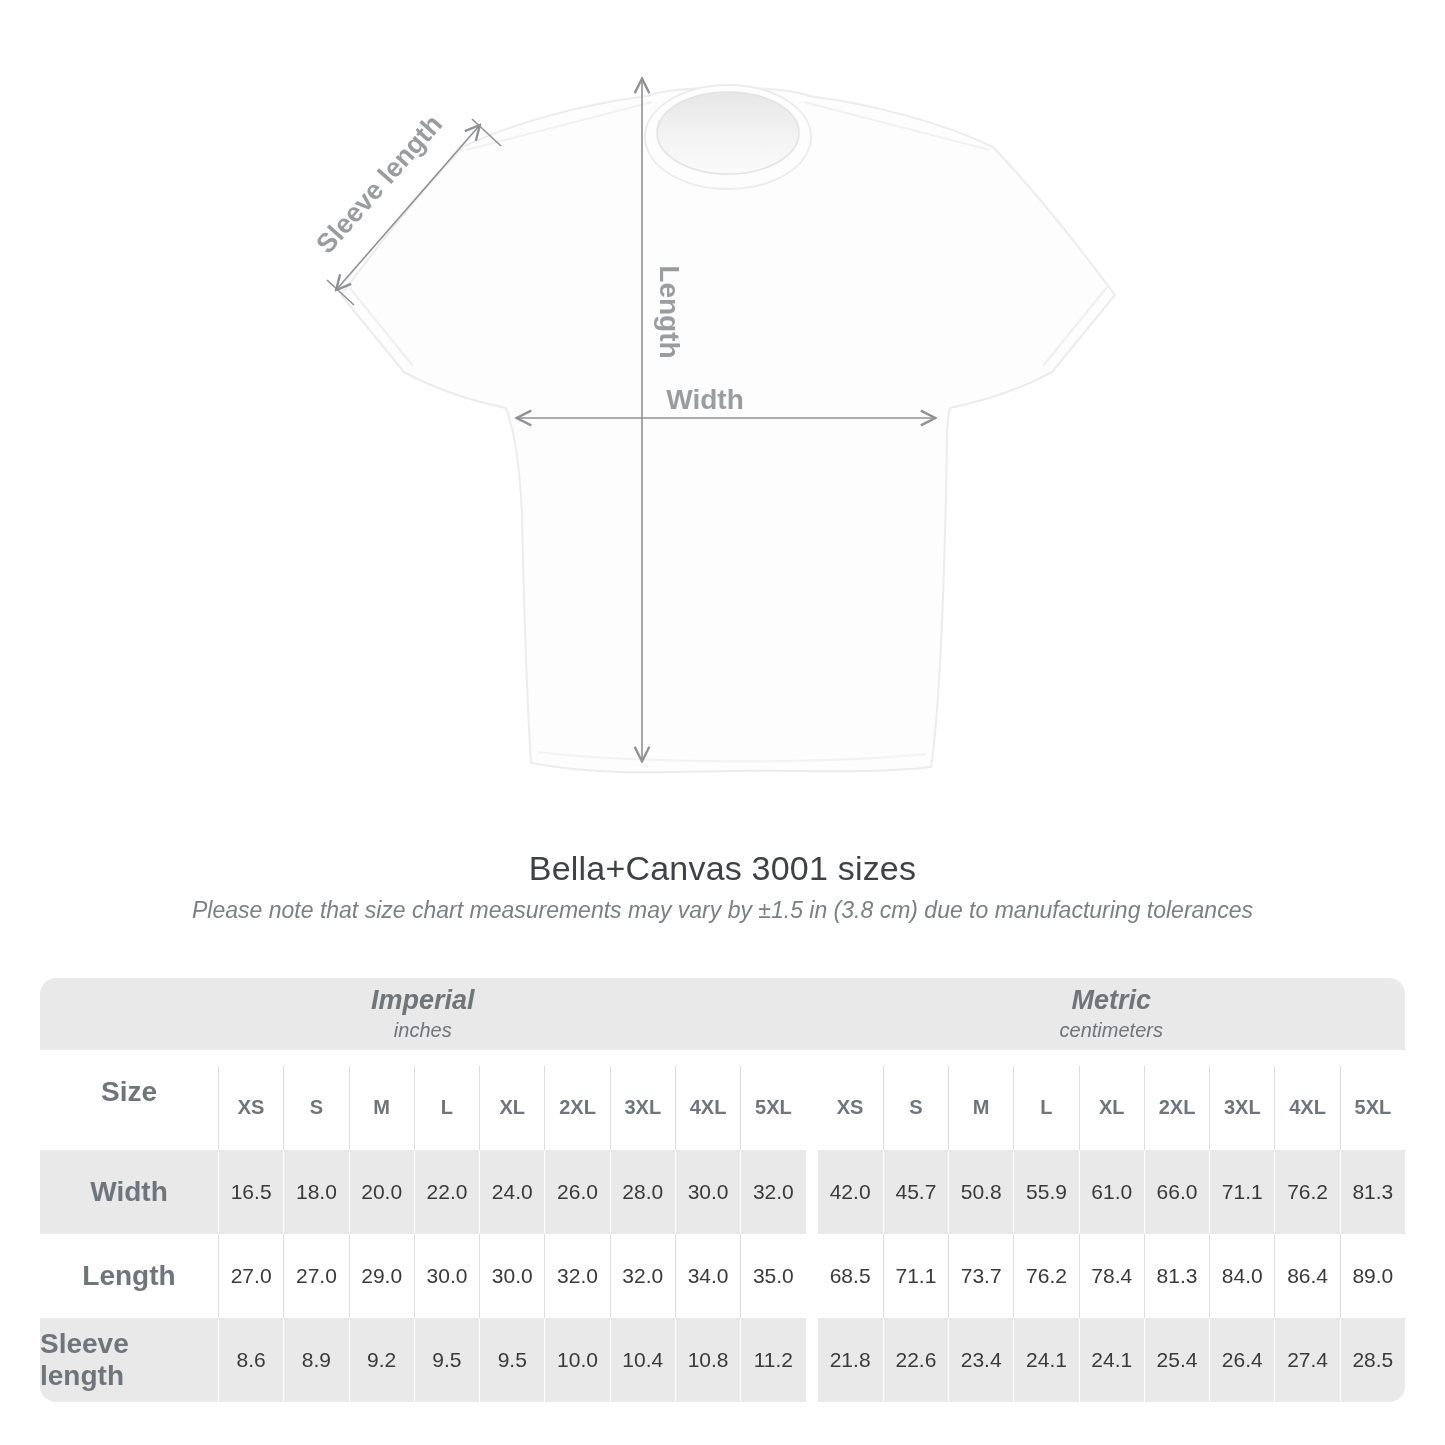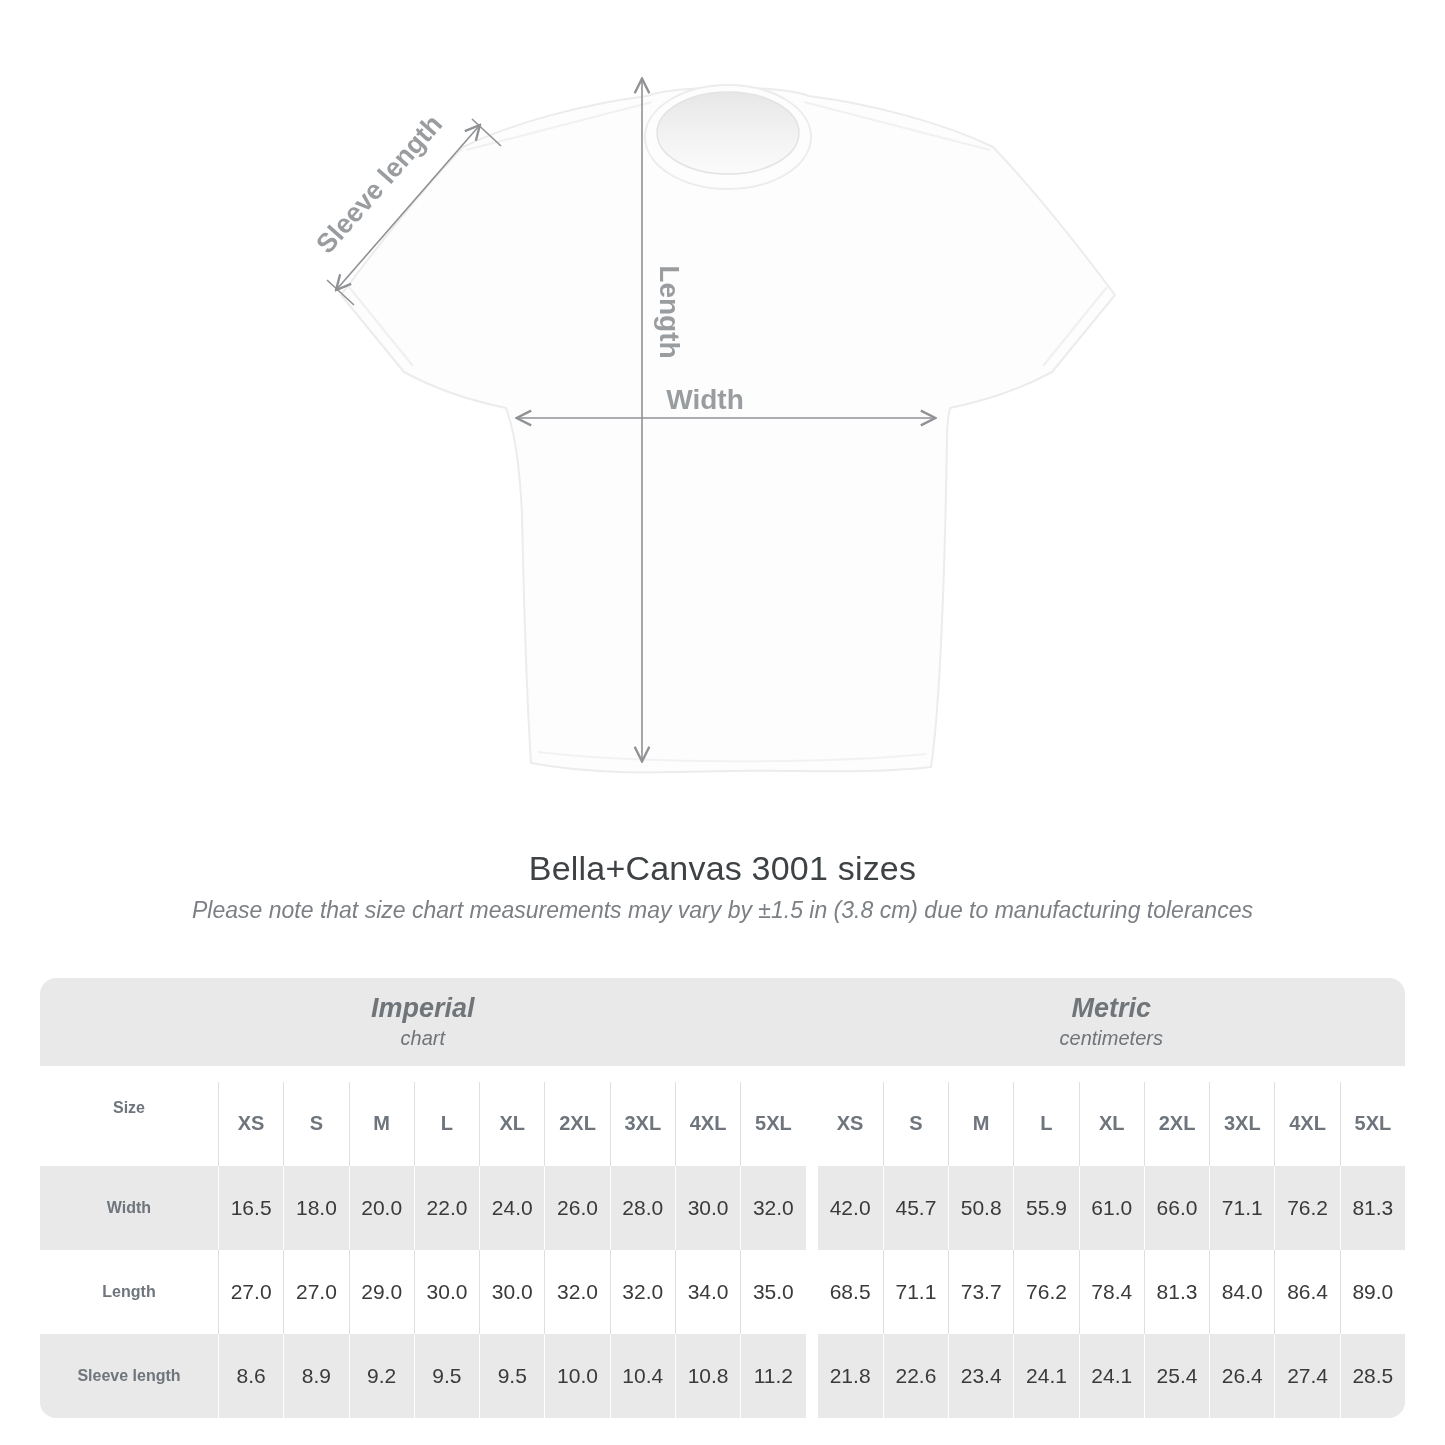--- a/index.html
+++ b/index.html
@@ -33,29 +33,29 @@
     border-radius:16px;overflow:hidden;
     background:#ffffff;
   }
   .trow{display:contents;}
   .cell{
     height:84px;
     display:flex;flex-direction:column;align-items:center;justify-content:center;
     font-size:21px;color:#3a3a3a;
     box-sizing:border-box;
   }
-  .band{height:88px;background:#e9e9e9;}
+  .band{height:72px;background:#e9e9e9;}
   .band-imp{grid-column:1/11;}
   .band-gap{grid-column:11/12;}
   .band-met{grid-column:12/21;text-align:right;}
   .group-name{font-size:27px;font-weight:bold;font-style:italic;color:#70757a;}
   .group-unit{margin-top:3px;font-size:20px;font-style:italic;color:#70757a;}
 
   .hcell{font-weight:bold;font-size:20px;color:#6f757c;margin-top:16px;}
-  .lbl{font-weight:bold;font-size:16px;color:#6f757c;}
+  .lbl{font-weight:bold;font-size:28px;color:#6f757c;}
 
   .r-white .cell{background:#ffffff;--sep:#dfdfdf;}
   .r-gray  .cell{background:#e9e9e9;--sep:#ffffff;}
   .cell.v{border-left:1px solid var(--sep);}
   .cell.nosep{border-left:none;}
   .cell.spacer{background:transparent;border:none;}
 </style>
 </head>
 <body>
 
@@ -110,21 +110,21 @@
   </svg>
 </div>
 
 <h1 class="chart-title">Bella+Canvas 3001 sizes</h1>
 <p class="chart-subtitle">Please note that size chart measurements may vary by ±1.5 in (3.8 cm) due to manufacturing tolerances</p>
 
 <div class="size-table">
 
   <div class="cell band band-imp">
     <div class="group-name">Imperial</div>
-    <div class="group-unit">chart</div>
+    <div class="group-unit">inches</div>
   </div>
   <div class="cell band band-gap"></div>
   <div class="cell band band-met">
     <div class="group-name">Metric</div>
     <div class="group-unit">centimeters</div>
   </div>
 
   <div class="trow r-white">
     <div class="cell lbl">Size</div>
   <div class="cell v hcell">XS</div><div class="cell v hcell">S</div><div class="cell v hcell">M</div><div class="cell v hcell">L</div><div class="cell v hcell">XL</div><div class="cell v hcell">2XL</div><div class="cell v hcell">3XL</div><div class="cell v hcell">4XL</div><div class="cell v hcell">5XL</div><div class="cell spacer"></div><div class="cell v hcell nosep">XS</div><div class="cell v hcell">S</div><div class="cell v hcell">M</div><div class="cell v hcell">L</div><div class="cell v hcell">XL</div><div class="cell v hcell">2XL</div><div class="cell v hcell">3XL</div><div class="cell v hcell">4XL</div><div class="cell v hcell">5XL</div></div>

